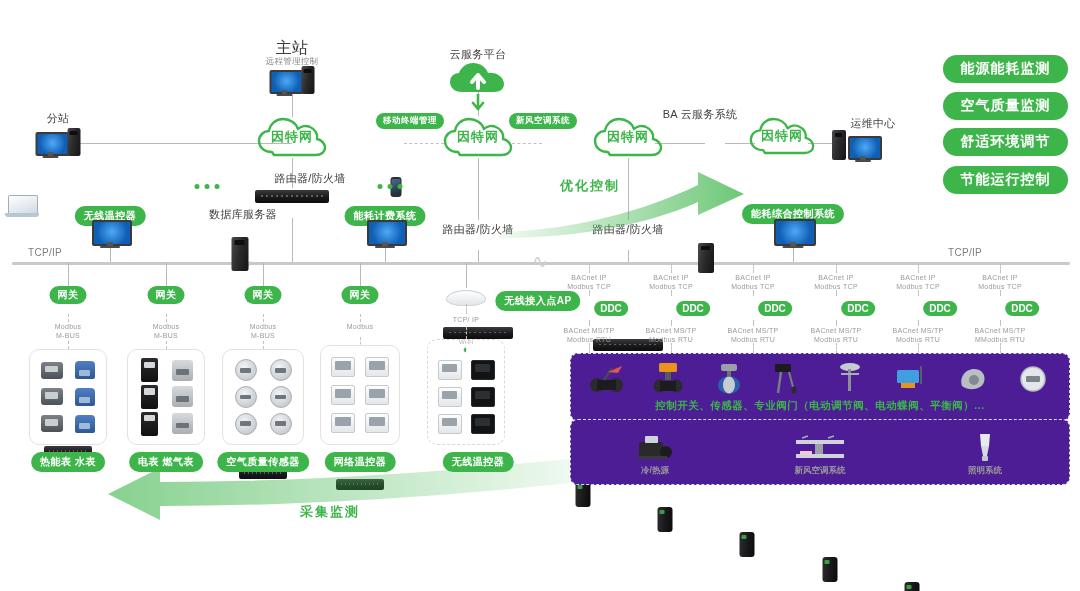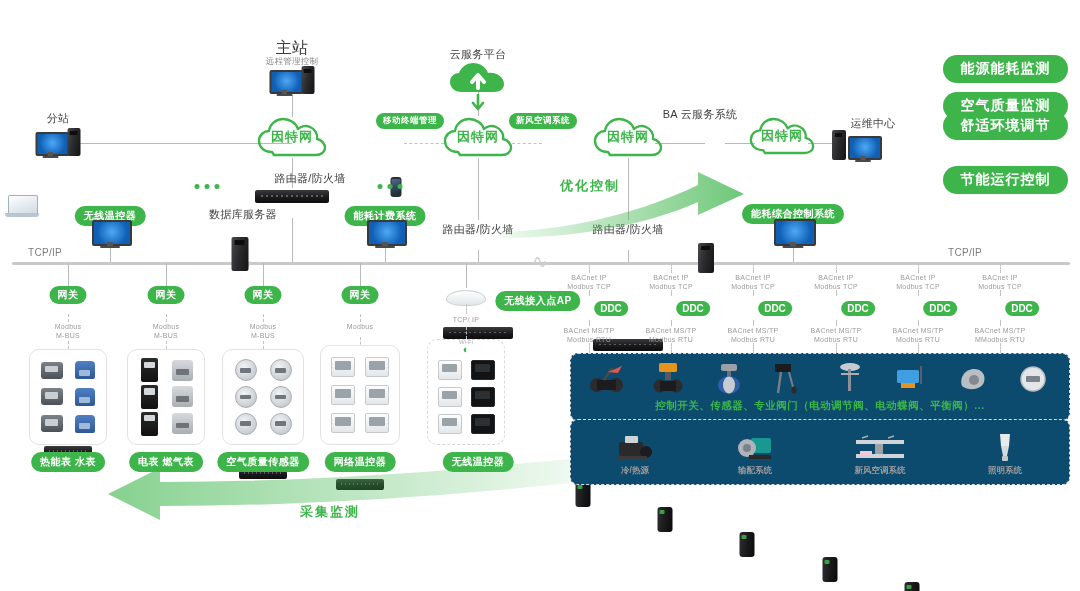--- a/index.html
+++ b/index.html
@@ -159,21 +159,21 @@
 
   
   .wifi{position:absolute;left:50%;top:3px;transform:translateX(-50%);color:#3db54a;font-size:11px;}
   .wifi-cap{position:absolute;left:50%;top:-1px;transform:translateX(-50%);font-size:6px;color:#b0b0b0;}
 
   
   .strip{
     position:absolute;
     border:1px dashed #dcdcdc;
     border-radius:8px;
-    background:#0c4a6e;
+    background:#4c1d95;
     box-sizing:border-box;
   }
   .strip .row{
     position:absolute;inset:0;
     display:flex;align-items:center;justify-content:space-around;
     padding:0 10px;box-sizing:border-box;
   }
   .eq{display:flex;flex-direction:column;align-items:center;gap:3px;width:70px;}
   .eq .glyph{height:34px;display:flex;align-items:flex-end;justify-content:center;}
   .eq .cap{font-size:8.5px;color:#9a9a9a;white-space:nowrap;}
@@ -353,21 +353,21 @@
       <div class="mon" style="width:30px;">
         <div class="scr" style="width:30px;height:20px;"></div>
         <div class="neck" style="top:20px;width:5px;height:4px;"></div>
         <div class="base" style="top:24px;width:16px;height:2px;"></div>
       </div>
     </div>
   </div>
 
   <div class="feature" style="top:55px;">能源能耗监测</div>
   <div class="feature" style="top:92px;">空气质量监测</div>
-  <div class="feature" style="top:112px;">舒适环境调节</div>
+  <div class="feature" style="top:128px;">舒适环境调节</div>
   <div class="feature" style="top:166px;">节能运行控制</div>
 
   <svg class="abs" style="left:500px;top:168px;" width="260" height="70" aria-hidden="true">
     <defs>
       <linearGradient id="g-opt" x1="0" y1="0" x2="1" y2="0">
         <stop offset="0%" stop-color="#3db54a" stop-opacity="0.07"></stop>
         <stop offset="100%" stop-color="#3db54a" stop-opacity="0.75"></stop>
       </linearGradient>
     </defs>
     <path d="M0 64 C70 62 140 45 198 17 L198 4 L244 26 L198 47 L198 34 C144 58 74 70 0 70 Z" fill="url(#g-opt)"></path>
@@ -655,31 +655,20 @@
         <div class="glyph">
           <svg width="40" height="30" viewBox="0 0 40 30" aria-hidden="true">
             <rect x="4" y="10" width="24" height="14" rx="2" fill="#2a2a2c"></rect>
             <rect x="10" y="4" width="13" height="7" rx="1" fill="#cfd4d8"></rect>
             <circle cx="31" cy="20" r="6" fill="#1c1c1e"></circle>
             <rect x="2" y="24" width="30" height="3" fill="#3a3a3c"></rect>
           </svg>
         </div>
         <div class="cap">冷/热源</div>
       </div>
-      <div class="eq" style="width:78px;">
-        <div class="glyph">
-          <svg width="40" height="30" viewBox="0 0 40 30" aria-hidden="true">
-            <rect x="16" y="6" width="20" height="15" rx="2" fill="#18988f"></rect>
-            <circle cx="12" cy="16" r="9" fill="#aeb4ba"></circle>
-            <circle cx="12" cy="16" r="4" fill="#7b8288"></circle>
-            <rect x="14" y="23" width="22" height="4" fill="#2a2a2c"></rect>
-          </svg>
-        </div>
-        <div class="cap">输配系统</div>
-      </div>
       <div class="eq" style="width:88px;">
         <div class="glyph">
           <svg width="52" height="28" viewBox="0 0 52 28" aria-hidden="true">
             <rect x="2" y="6" width="48" height="4" fill="#cfd4d8"></rect>
             <rect x="2" y="20" width="48" height="4" fill="#cfd4d8"></rect>
             <rect x="21" y="10" width="8" height="10" fill="#9aa1a7"></rect>
             <rect x="6" y="17" width="12" height="4" fill="#f2c9d6"></rect>
             <path d="M8 4 L14 2 M34 4 L40 2" stroke="#a8aeb4" stroke-width="1.4"></path>
           </svg>
         </div>

